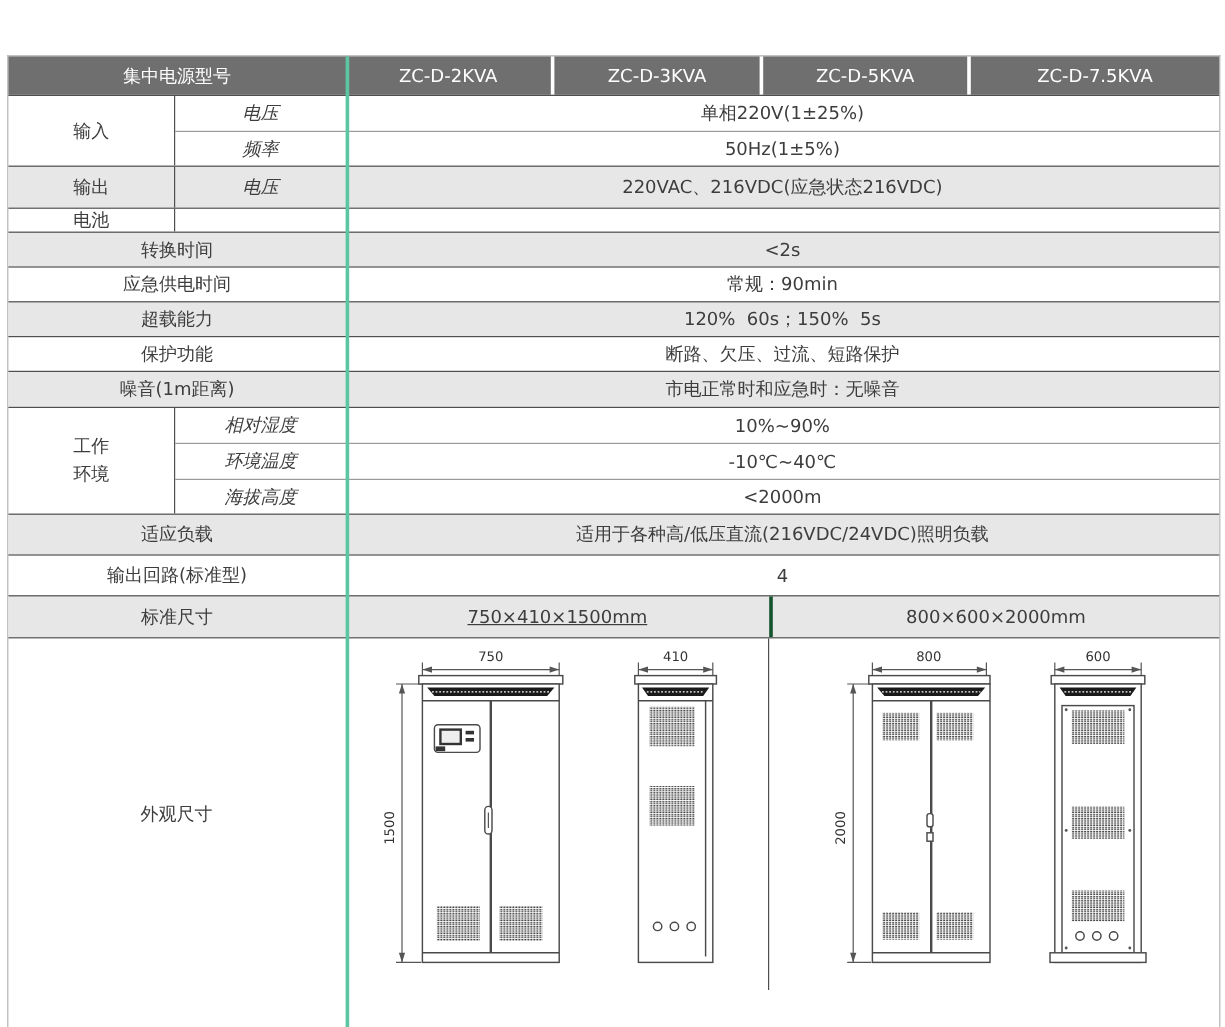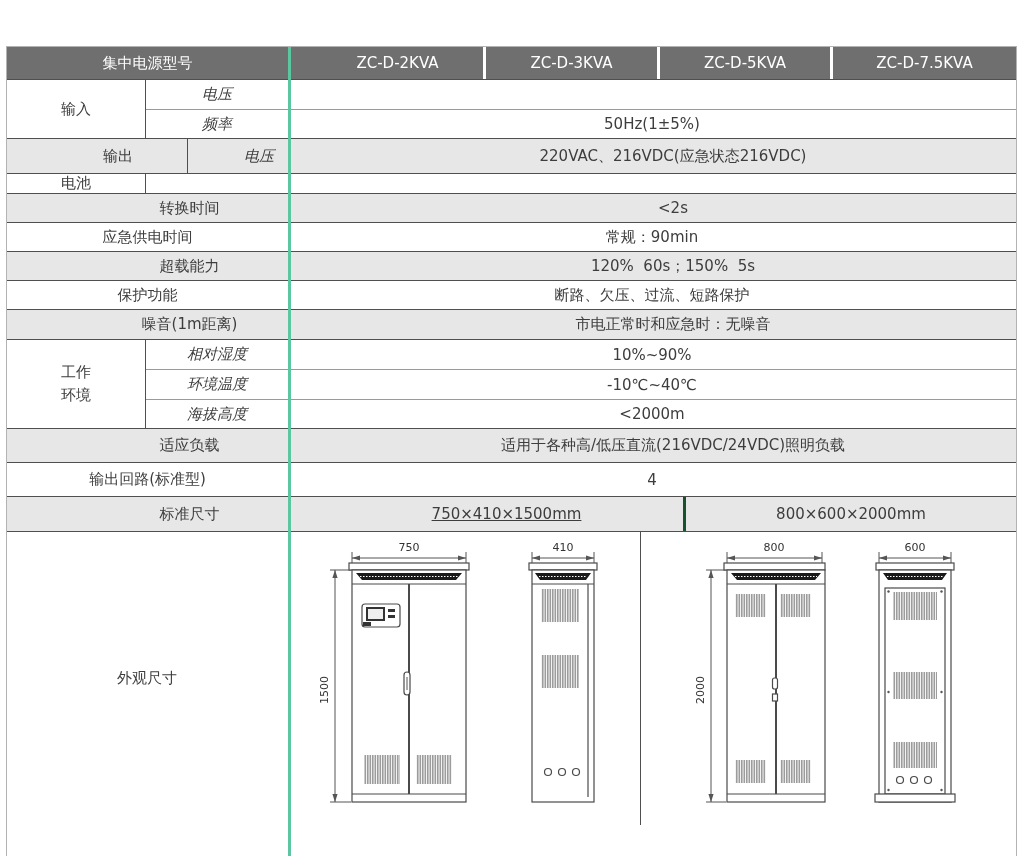--- a/index.html
+++ b/index.html
@@ -2,33 +2,33 @@
 <html><head>
 <meta charset="utf-8">
 <style>
   html,body{margin:0;padding:0;background:#ffffff;}
   body{width:1021px;height:856px;position:relative;font-family:"DejaVu Sans","Liberation Sans",sans-serif;color:#3d3d3d;}
   .table-wrap{position:absolute;left:6px;top:2px;width:1009px;height:847px;
     border:1px solid #b3b3b3;border-bottom:3px solid #9c9c9c;box-sizing:content-box;background:#fff;margin-top:44px;}
   .teal-line{position:absolute;left:281px;top:0;bottom:0;width:3px;background:#5cc6a0;z-index:6;}
   .row{display:flex;box-sizing:border-box;border-top:1px solid #4f4f4f;position:relative;font-size:15px;}
   .row.first{border-top:none;}
-  .alt{background:#e7e7e7;padding-left:42px;}
+  .alt{background:#e7e7e7;}
   .cell{display:flex;align-items:center;justify-content:center;box-sizing:border-box;white-space:pre;}
   .flabel{width:281px;}
   .gcell{width:139px;border-right:1px solid #4f4f4f;text-align:right;}
   .slabel{width:142px;font-style:italic;}
   .sval{flex:1;}
   .gsub{flex:1;display:flex;flex-direction:column;}
   .srow{display:flex;box-sizing:border-box;}
   .srow + .srow{border-top:1px solid #9a9a9a;}
   .h29{height:29px}.h30{height:30px}.h31{height:31px}.h34{height:34px}.h35{height:35px}
   
   .header-row{height:32px;background:#6f6f6f;color:#ffffff;border-top:none;}
-  .hdr-cols{flex:1;display:flex;padding-left:24px;}
+  .hdr-cols{flex:1;display:flex;}
   .hcol{display:flex;align-items:center;justify-content:center;box-sizing:border-box;}
   .hc1{width:171px}.hc2{width:174px}.hc3{width:173px}.hc4{flex:1}
   .hsep{border-left:3px solid #ffffff;}
   
   .twoline{display:flex;flex-direction:column;align-items:center;justify-content:center;line-height:1.55;}
   
   .half-l{width:353px;text-decoration:underline;}
   .half-r{flex:1;border-left:3px solid #14532d;}
   
   .appearance-row{height:294px;}
@@ -58,20 +58,21 @@
       <div class="hcol hc3 hsep">ZC-D-5KVA</div>
       <div class="hcol hc4 hsep">ZC-D-7.5KVA</div>
     </div>
   </div>
 
   <div class="row">
     <div class="cell gcell">输入</div>
     <div class="gsub">
       <div class="srow h29">
         <div class="cell slabel">电压</div>
+        <div class="cell sval">单相220V(1±25%)</div>
       </div>
       <div class="srow h29">
         <div class="cell slabel">频率</div>
         <div class="cell sval">50Hz(1±5%)</div>
       </div>
     </div>
   </div>
 
   <div class="row alt h35">
     <div class="cell gcell">输出</div>

